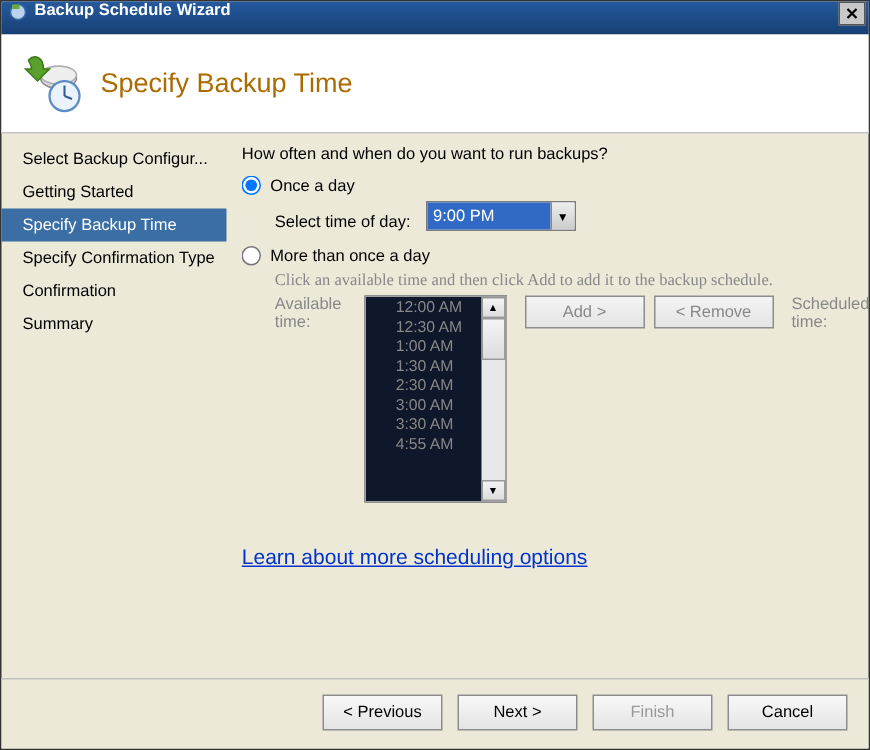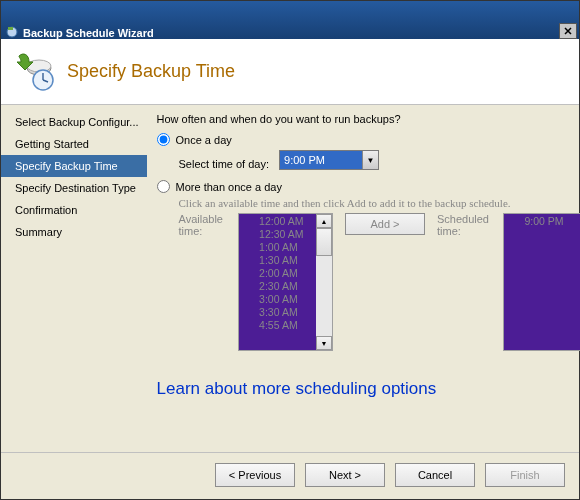--- a/index.html
+++ b/index.html
@@ -1,18 +1,18 @@
 <!DOCTYPE html>
 <html><head>
 <meta charset="utf-8">
 <style>
 * { box-sizing: border-box; font-family: "Segoe UI", Tahoma, sans-serif; }
 body { margin: 0; padding: 0; background: #fff; }
 .window { width: 580px; height: 500px; border: 1px solid #333; background: #ece9d8; display: flex; flex-direction: column; }
-.titlebar { height: 38px; background: linear-gradient(#255a9e,#173f73); color: #fff; display: flex; align-items: flex-end; padding: 0 2px 0 4px; font-size: 11px; font-weight: bold; }
+.titlebar { height: 22px; background: linear-gradient(#255a9e,#173f73); color: #fff; display: flex; align-items: flex-start; padding: 0 2px 0 4px; font-size: 11px; font-weight: bold; }
 .titlebar .tb-icon { width: 14px; height: 14px; margin-right: 4px; display: inline-flex; align-items: center; justify-content: center; }
 .titlebar .spacer { flex: 1; }
 .titlebar .close { width: 18px; height: 16px; background: #c8c8c8; border: 1px solid #555; display: flex; align-items: center; justify-content: center; font-size: 10px; font-family: Arial; cursor: default; color:#000; }
 .header { background: #fff; height: 66px; border-bottom: 1px solid #c0c0c0; display: flex; align-items: center; padding-left: 12px; }
 .header-icon { width: 44px; height: 44px; margin-right: 10px; position: relative; }
 .header-title { font-size: 18px; color: #aa6b00; }
 .body { flex: 1; display: flex; }
 .sidebar { width: 160px; padding: 6px 0; }
 .side-item { font-size: 11px; color: #000; padding: 5px 8px 5px 14px; white-space: nowrap; overflow: hidden; text-overflow: ellipsis; }
 .side-item.selected { background: #3a6ea5; color: #fff; }
@@ -24,30 +24,30 @@
 .tod-row { display: flex; align-items: flex-end; margin-bottom: 10px; }
 .tod-row label { margin-right: 10px; }
 .combo { width: 100px; height: 20px; border: 1px solid #7a7a7a; background: #fff; display: flex; align-items: center; font-size: 11px; }
 .combo .val { flex: 1; background: #316ac5; color: #fff; padding: 1px 4px; height: 100%; display: flex; align-items: center; }
 .combo .arrow { width: 16px; height: 100%; background: linear-gradient(#eee,#ccc); border-left: 1px solid #888; display: flex; align-items: center; justify-content: center; font-size: 8px; }
 .hint { margin: 4px 0 4px 22px; color: #444; }
 .hint.disabled { color: #888; font-family: Liberation Serif, serif; }
 .cols { display: flex; margin-left: 22px; gap: 8px; }
 .col { display: flex; flex-direction: row; }
 .col .lbl { font-size: 11px; color: #888; margin-bottom: 2px; }
-.listbox { width: 110px; height: 138px; border: 1px solid #a0a0a0; background: #4c1d95; display: flex; padding-left: 16px; }
+.listbox { width: 110px; height: 138px; border: 1px solid #a0a0a0; background: #0f172a; display: flex; padding-left: 16px; }
 .listbox .items { flex: 1; overflow: hidden; padding: 1px 0; }
 .listbox .items div { font-size: 10.5px; color: #888; padding: 0 4px; line-height: 13px; }
 .scroll { width: 16px; background: #e8e8e8; display: flex; flex-direction: column; }
 .scroll .btn { height: 14px; border: 1px solid #999; background: linear-gradient(#f4f4f4,#ddd); display: flex; align-items: center; justify-content: center; font-size: 7px; }
 .scroll .thumb { height: 28px; border: 1px solid #999; background: linear-gradient(#f4f4f4,#ddd); margin: 0; }
 .scroll .track { flex: 1; }
 .midbtns { display: flex; flex-direction: row; gap: 6px; justify-content: center; padding: 0 4px; }
 .btn2 { width: 80px; height: 22px; font-size: 11px; border: 1px solid #8d8d8d; background: linear-gradient(#f4f4f4,#e4e4e4); color: #888; cursor: default; }
-.link { color: #0033cc; font-size: 17px; margin: 28px 0 6px 0; display: inline-block; }
+.link { color: #0033cc; text-decoration: underline; font-size: 14px; margin: 28px 0 6px 0; display: inline-block; }
 .footer { border-top: 1px solid #c0c0c0; padding: 10px 14px 12px; display: flex; justify-content: flex-end; gap: 10px; background: #ece9d8; }
 .fbtn { width: 80px; height: 24px; font-size: 11px; border: 1px solid #8d8d8d; background: linear-gradient(#f8f8f8,#e4e4e4); cursor: default; }
 .fbtn.disabled { color: #9a9a9a; }
 </style>
 </head>
 <body>
 
 <div class="window">
   <div class="titlebar">
     <span class="tb-icon">
@@ -77,21 +77,21 @@
       </svg>
     </span>
     <span class="header-title">Specify Backup Time</span>
   </div>
 
   <div class="body">
     <div class="sidebar">
       <div class="side-item">Select Backup Configur...</div>
       <div class="side-item">Getting Started</div>
       <div class="side-item selected">Specify Backup Time</div>
-      <div class="side-item">Specify Destination Type</div>
+      <div class="side-item">Specify Confirmation Type</div>
       <div class="side-item">Confirmation</div>
       <div class="side-item">Summary</div>
     </div>
 
     <div class="content">
       <div class="question">How often and when do you want to run backups?</div>
 
       <div class="radio-row">
         <input type="radio" checked="" style="">
         <span>Once a day</span>
@@ -112,36 +112,36 @@
 
       <div class="cols">
         <div class="col">
           <span class="lbl">Available time:</span>
           <div class="listbox">
             <div class="items" id="avail-items">
                 <div>12:00 AM</div>
                 <div>12:30 AM</div>
                 <div>1:00 AM</div>
                 <div>1:30 AM</div>
-                <div>2:00 AM</div>
                 <div>2:30 AM</div>
                 <div>3:00 AM</div>
                 <div>3:30 AM</div>
                 <div>4:55 AM</div>
               </div>
             <div class="scroll">
               <div class="btn">▲</div>
               <div class="thumb"></div>
               <div class="track"></div>
               <div class="btn">▼</div>
             </div>
           </div>
         </div>
         <div class="midbtns">
           <button class="btn2">Add &gt;</button>
+          <button class="btn2">&lt; Remove</button>
         </div>
         <div class="col">
           <span class="lbl">Scheduled time:</span>
           <div class="listbox">
             <div class="items" id="sched-items">
                 <div>9:00 PM</div>
               </div>
             <div class="scroll">
               <div class="btn">▲</div>
               <div class="track"></div>
@@ -151,16 +151,16 @@
         </div>
       </div>
 
       <a class="link">Learn about more scheduling options</a>
     </div>
   </div>
 
   <div class="footer">
     <button class="fbtn">&lt; Previous</button>
     <button class="fbtn">Next &gt;</button>
+    <button class="fbtn disabled">Finish</button>
     <button class="fbtn">Cancel</button>
-    <button class="fbtn disabled">Finish</button>
   </div>
 </div>
 
 </body></html>

